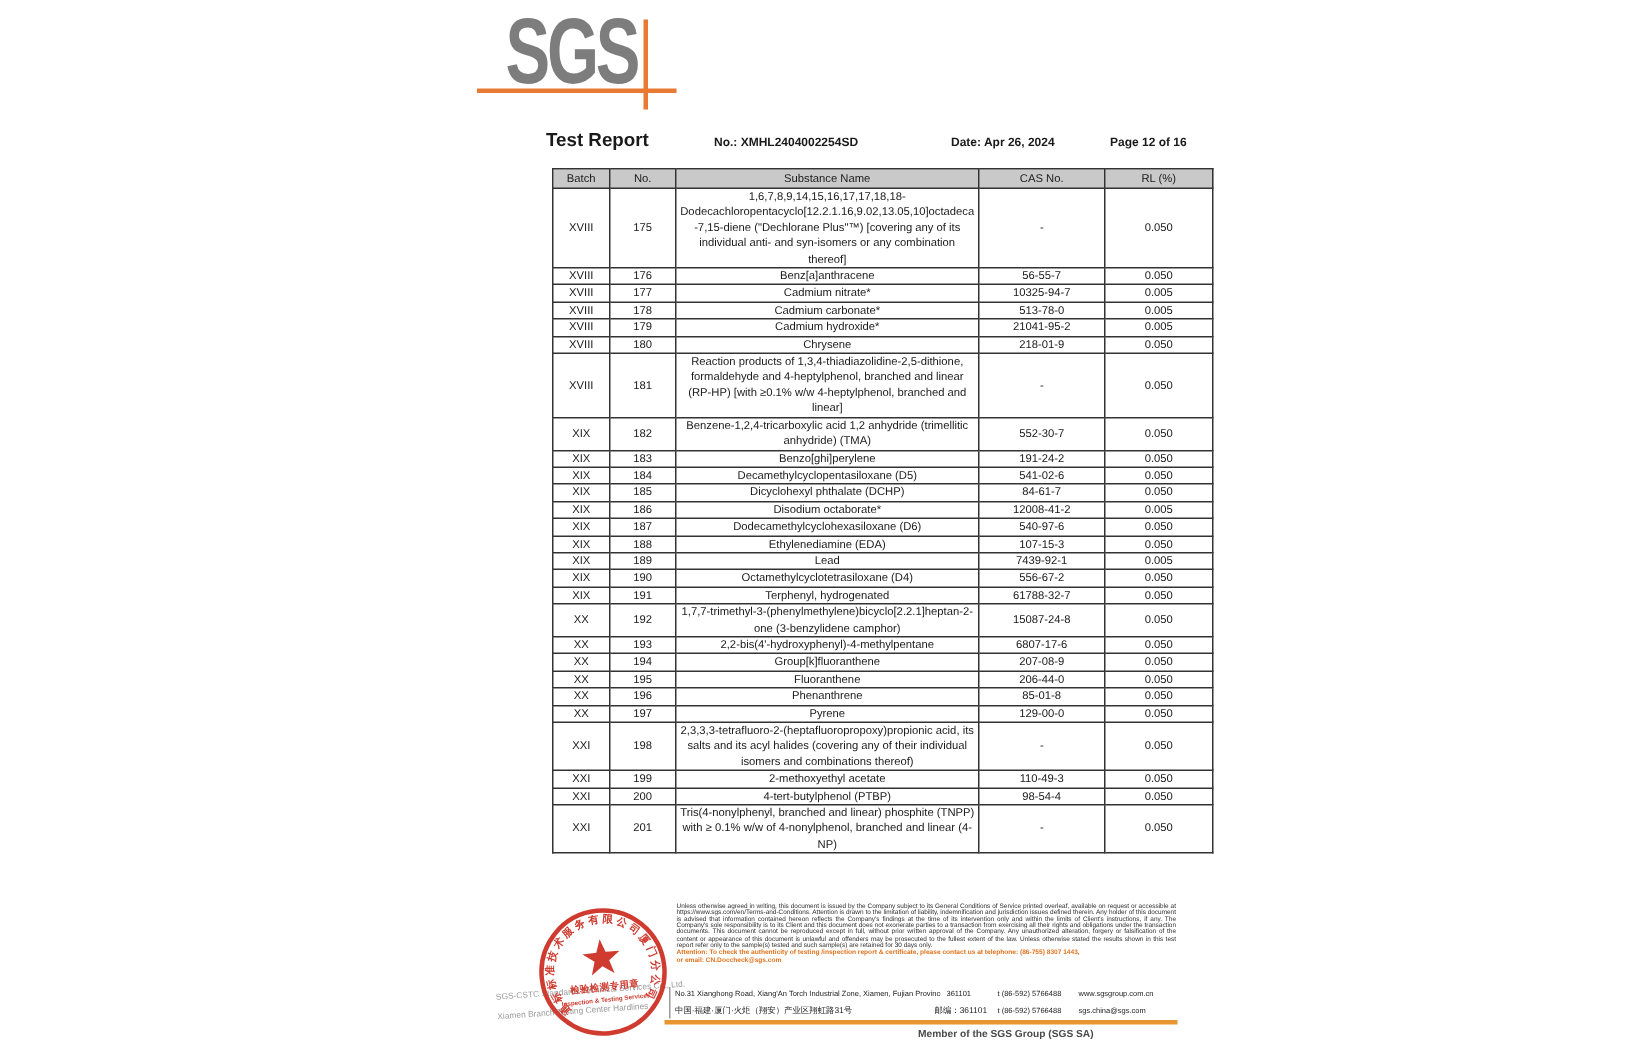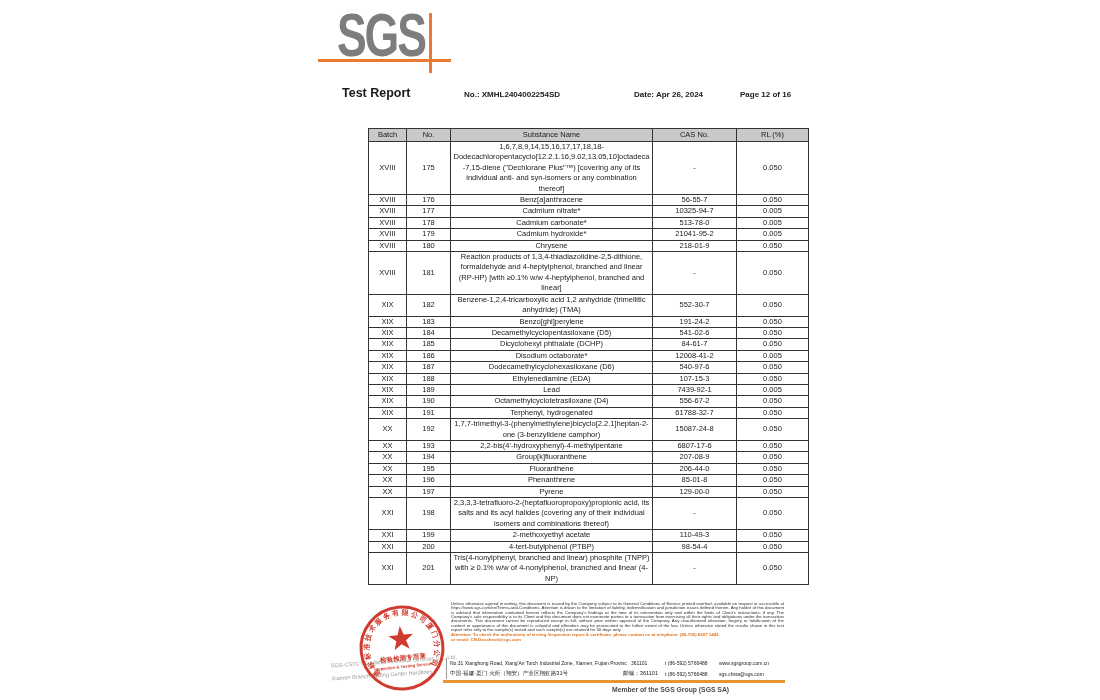--- a/index.html
+++ b/index.html
@@ -12,27 +12,27 @@
   .abs{position:absolute;}
   .page{position:relative;width:1100px;height:576px;background:#fff;}
 
   
   .logo{left:337px;top:10px;font-size:62px;line-height:50px;font-weight:bold;
     color:var(--logo-gray);letter-spacing:-3px;transform:scaleX(0.72);transform-origin:left top;}
   .cross-h{left:318px;top:59px;width:133px;height:2.5px;background:var(--orange);}
   .cross-v{left:429px;top:13px;width:2.5px;height:60px;background:var(--orange);}
 
   
-  .rtitle{left:342px;top:86px;font-size:12.5px;font-weight:bold;}
-  .rno{left:464px;top:90px;font-size:8px;font-weight:bold;}
+  .rtitle{left:364px;top:86px;font-size:12.5px;font-weight:bold;}
+  .rno{left:476px;top:90px;font-size:8px;font-weight:bold;}
   .rdate{left:614px;top:90px;font-size:8px;font-weight:bold;margin-left:20px;}
   .rpage{left:740px;top:90px;font-size:8px;font-weight:bold;}
 
   
-  .tblwrap{left:325px;top:128px;width:440px;padding-left:43px;}
+  .tblwrap{left:325px;top:112px;width:440px;padding-left:43px;}
   table{width:100%;border-collapse:collapse;table-layout:fixed;
     font-size:7.5px;border:1.5px solid #222;}
   th,td{border:1px solid #333;text-align:center;vertical-align:middle;
     padding:0 2px;line-height:10.4px;overflow-wrap:break-word;}
   th{background:var(--thead-bg);font-weight:normal;height:13px;}
 
   
   .stamp-co{left:331px;top:655px;width:128px;transform:rotate(-4deg);
     color:#9b9b9b;font-size:5.6px;line-height:13px;text-align:left;}
   .stamp{left:358px;top:604px;width:88px;height:88px;transform:rotate(-6deg);}

